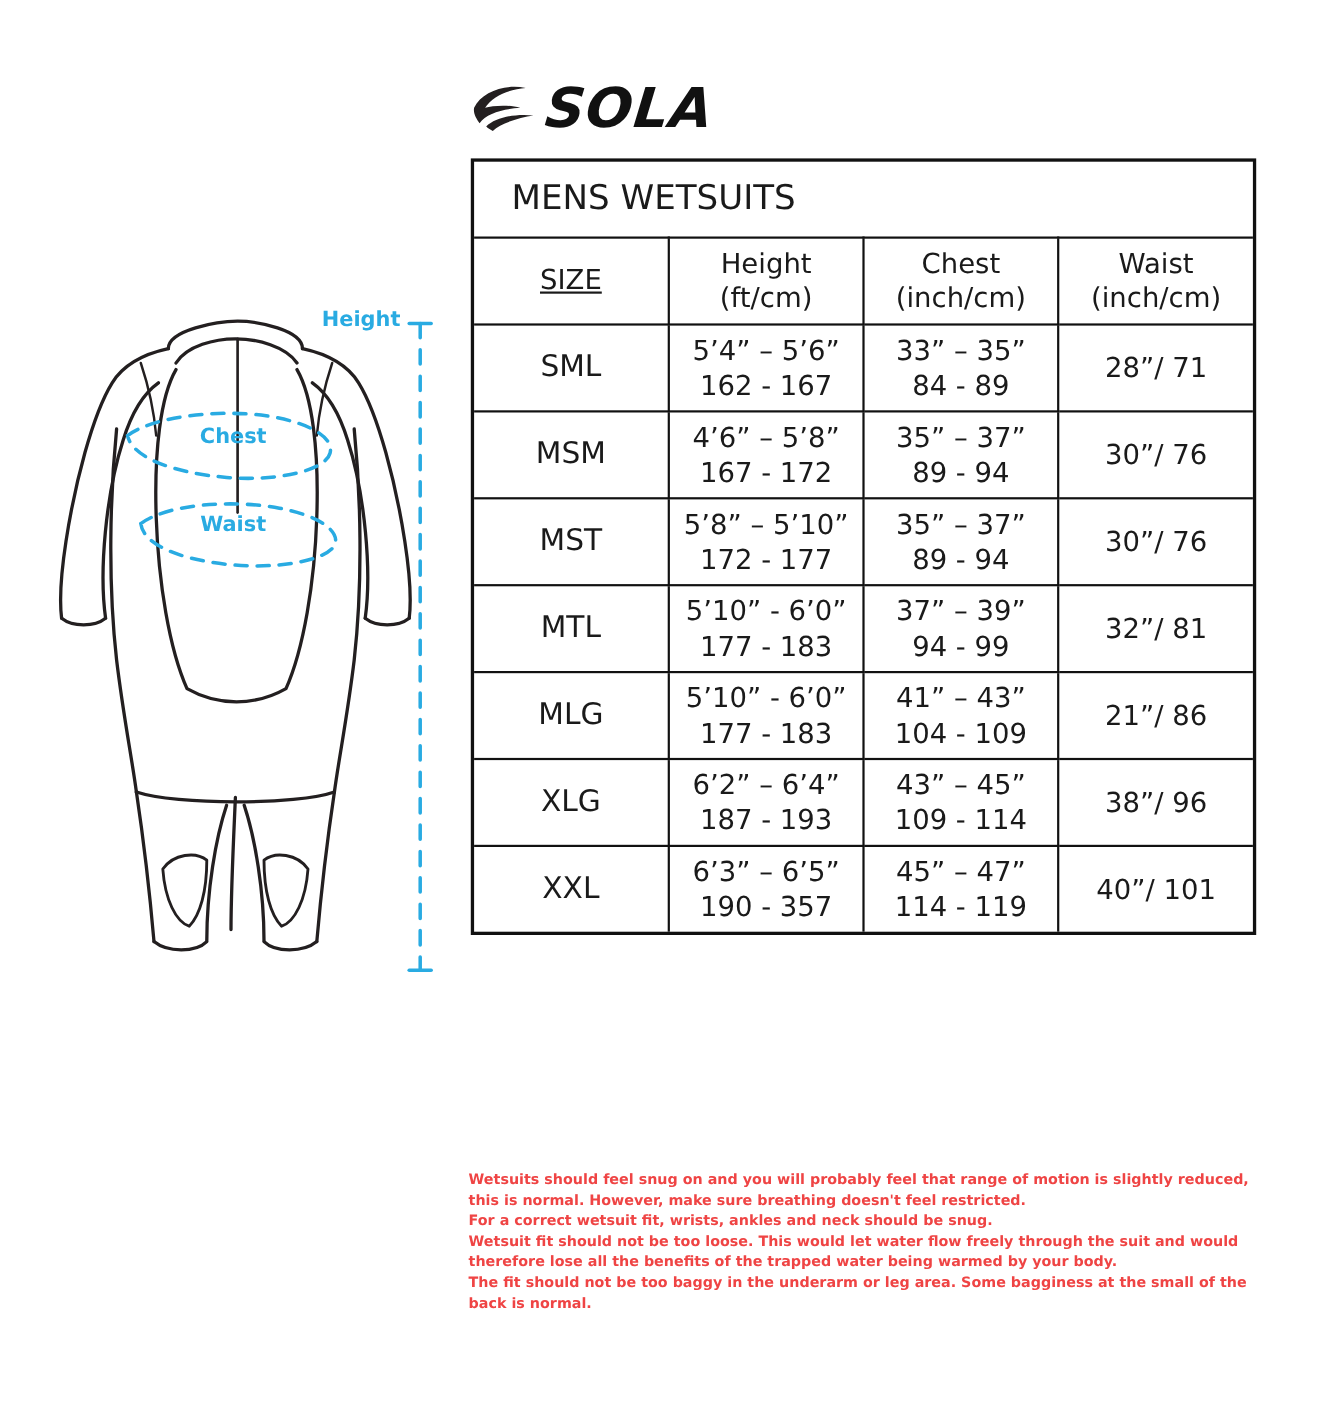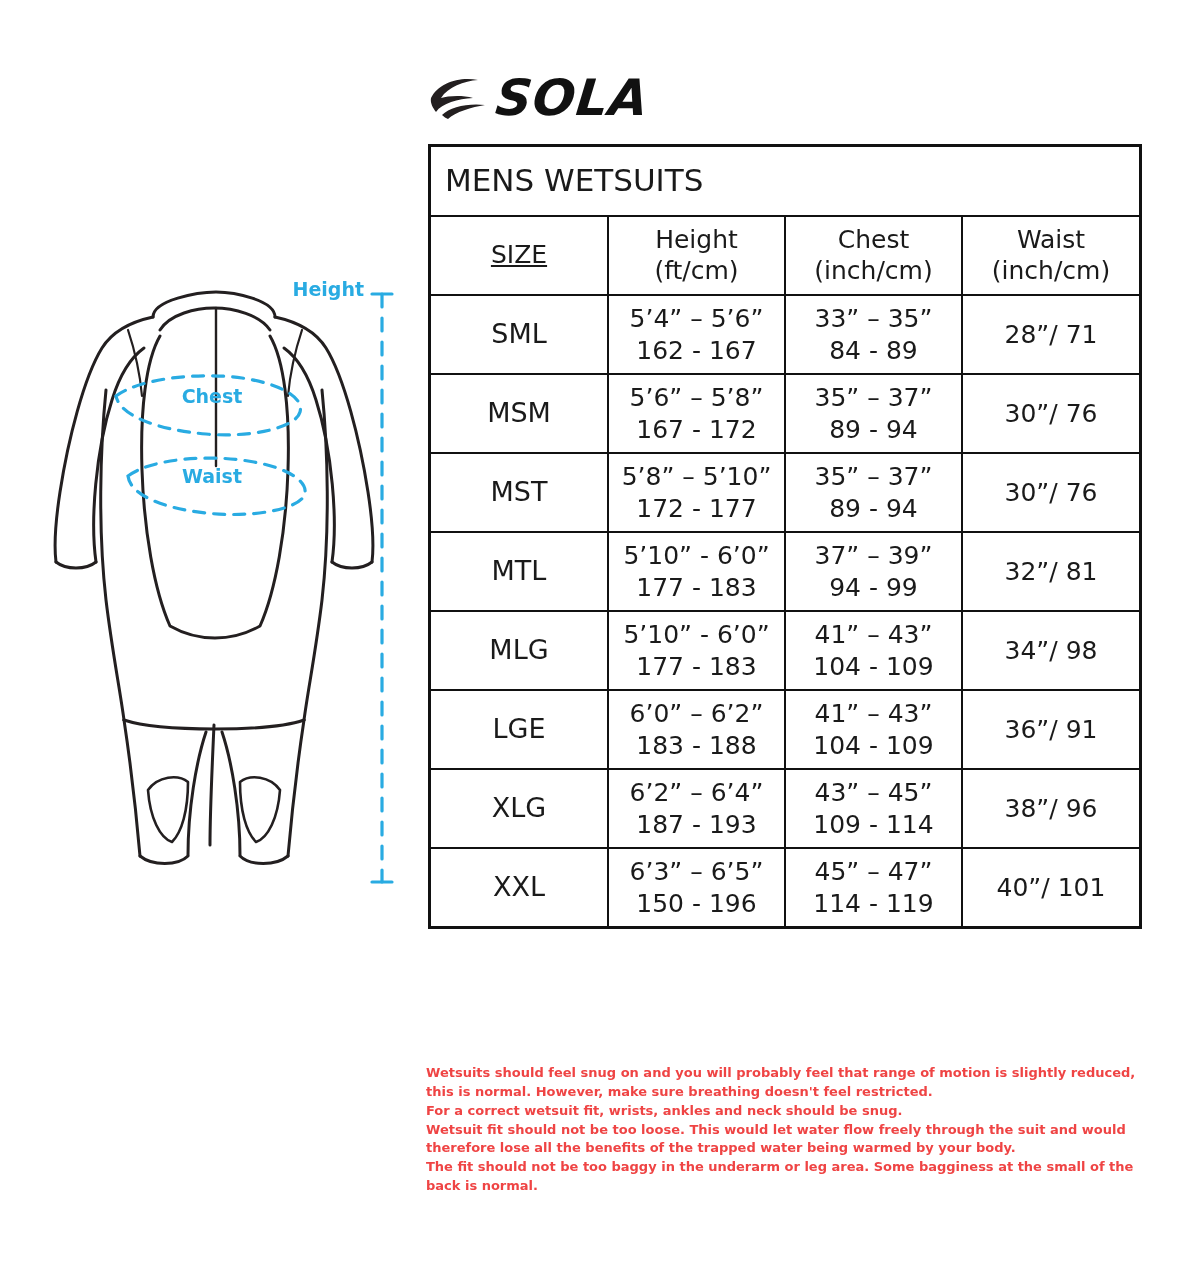--- a/index.html
+++ b/index.html
@@ -69,21 +69,21 @@
   #chart td, #chart th {
     border: 2px solid #111;
     text-align: center;
     vertical-align: middle;
     font-weight: normal;
     padding: 0;
   }
   #chart .title-cell {
     text-align: left;
     font-size: 31px;
-    padding: 12px 0 12px 14px;
+    padding: 12px 0 12px 34px;
     height: 44px;
     border-left: none;
     border-top: none;
     border-right: none;
   }
   #chart .hdr td {
     font-size: 25px;
     line-height: 1.22;
     padding: 8px 2px;
   }
@@ -219,21 +219,21 @@
         <td class="twoline">
           <span>33” – 35”</span>
           <span>84 - 89</span>
         </td>
         <td>28”/ 71</td>
       </tr>
 
       <tr>
         <td class="sizecell">MSM</td>
         <td class="twoline">
-          <span>5’6” – 5’8”</span>
+          <span>4’6” – 5’8”</span>
           <span>167 - 172</span>
         </td>
         <td class="twoline">
           <span>35” – 37”</span>
           <span>89 - 94</span>
         </td>
         <td>30”/ 76</td>
       </tr>
 
       <tr>
@@ -266,56 +266,44 @@
       <tr>
         <td class="sizecell">MLG</td>
         <td class="twoline">
           <span>5’10” - 6’0”</span>
           <span>177 - 183</span>
         </td>
         <td class="twoline">
           <span>41” – 43”</span>
           <span>104 - 109</span>
         </td>
-        <td>34”/ 98</td>
-      </tr>
-
-
-      <tr>
-        <td class="sizecell">LGE</td>
-        <td class="twoline">
-          <span>6’0” – 6’2”</span>
-          <span>183 - 188</span>
-        </td>
-        <td class="twoline">
-          <span>41” – 43”</span>
-          <span>104 - 109</span>
-        </td>
-        <td>36”/ 91</td>
-      </tr>
+        <td>21”/ 86</td>
+      </tr>
+
+
 
 
       <tr>
         <td class="sizecell">XLG</td>
         <td class="twoline">
           <span>6’2” – 6’4”</span>
           <span>187 - 193</span>
         </td>
         <td class="twoline">
           <span>43” – 45”</span>
           <span>109 - 114</span>
         </td>
         <td>38”/ 96</td>
       </tr>
 
       <tr class="lastrow">
         <td class="sizecell">XXL</td>
         <td class="twoline">
           <span>6’3” – 6’5”</span>
-          <span>150 - 196</span>
+          <span>190 - 357</span>
         </td>
         <td class="twoline">
           <span>45” – 47”</span>
           <span>114 - 119</span>
         </td>
         <td>40”/ 101</td>
       </tr>
     </tbody>
   </table>
 </div>

